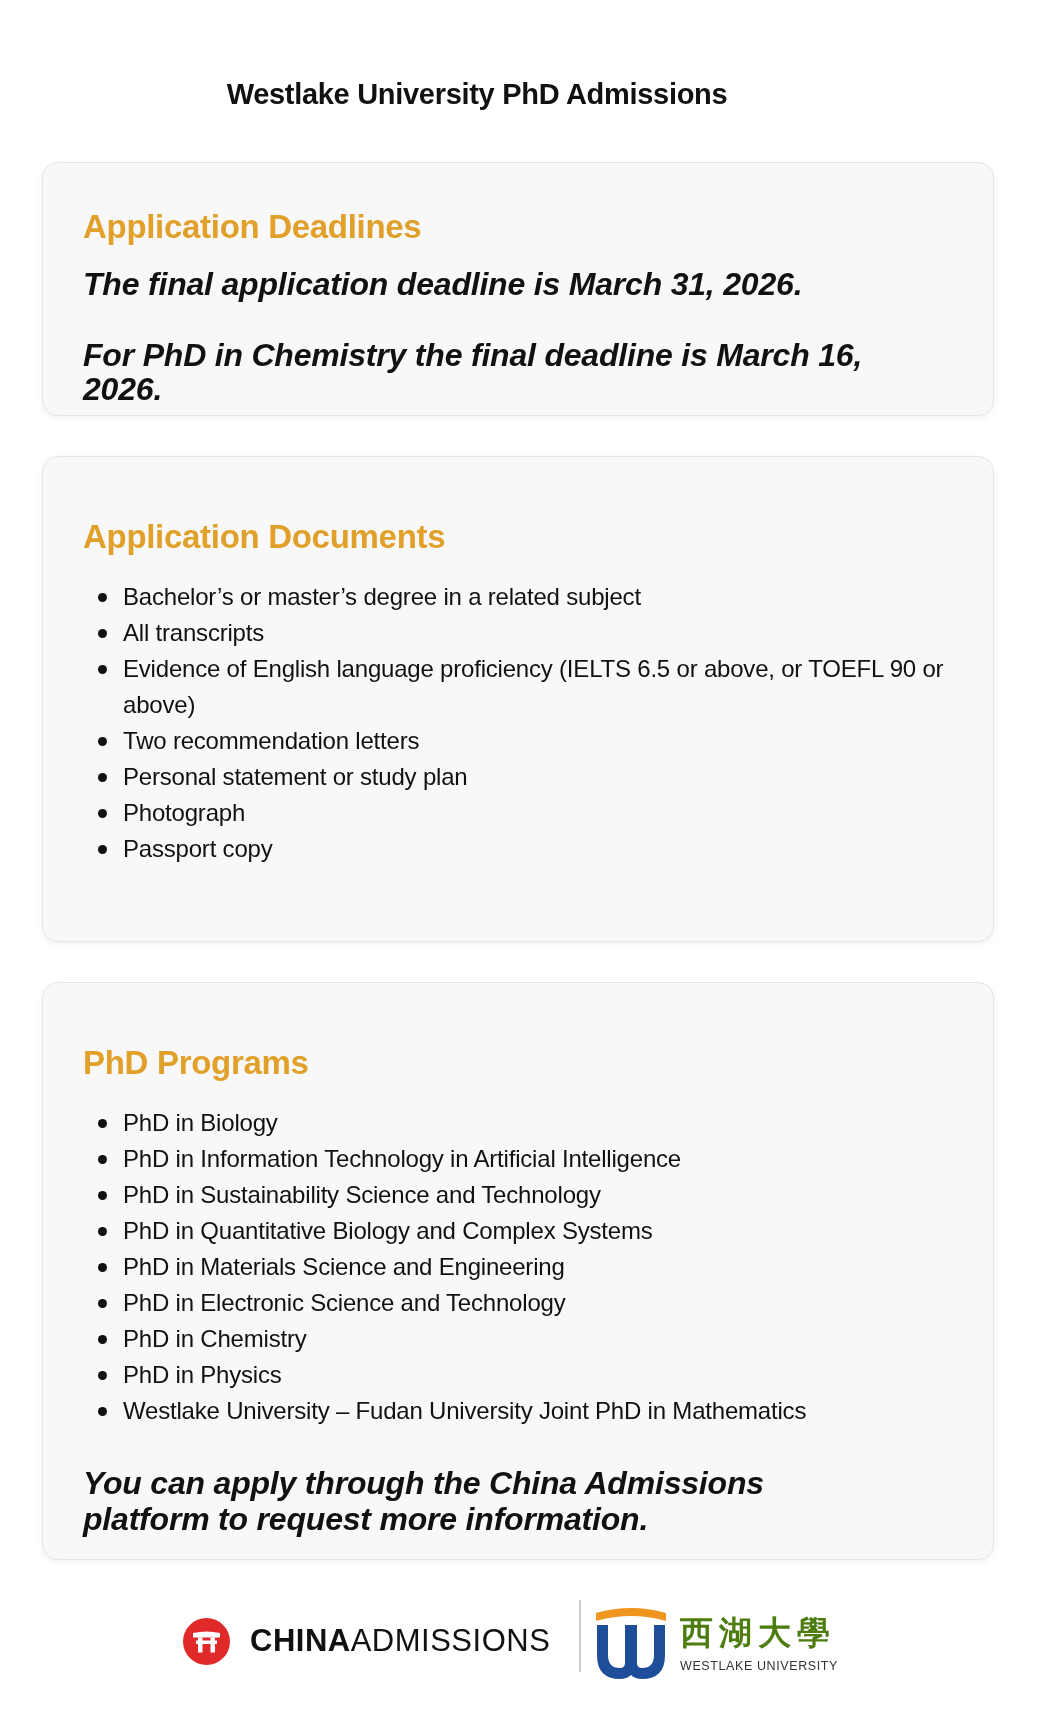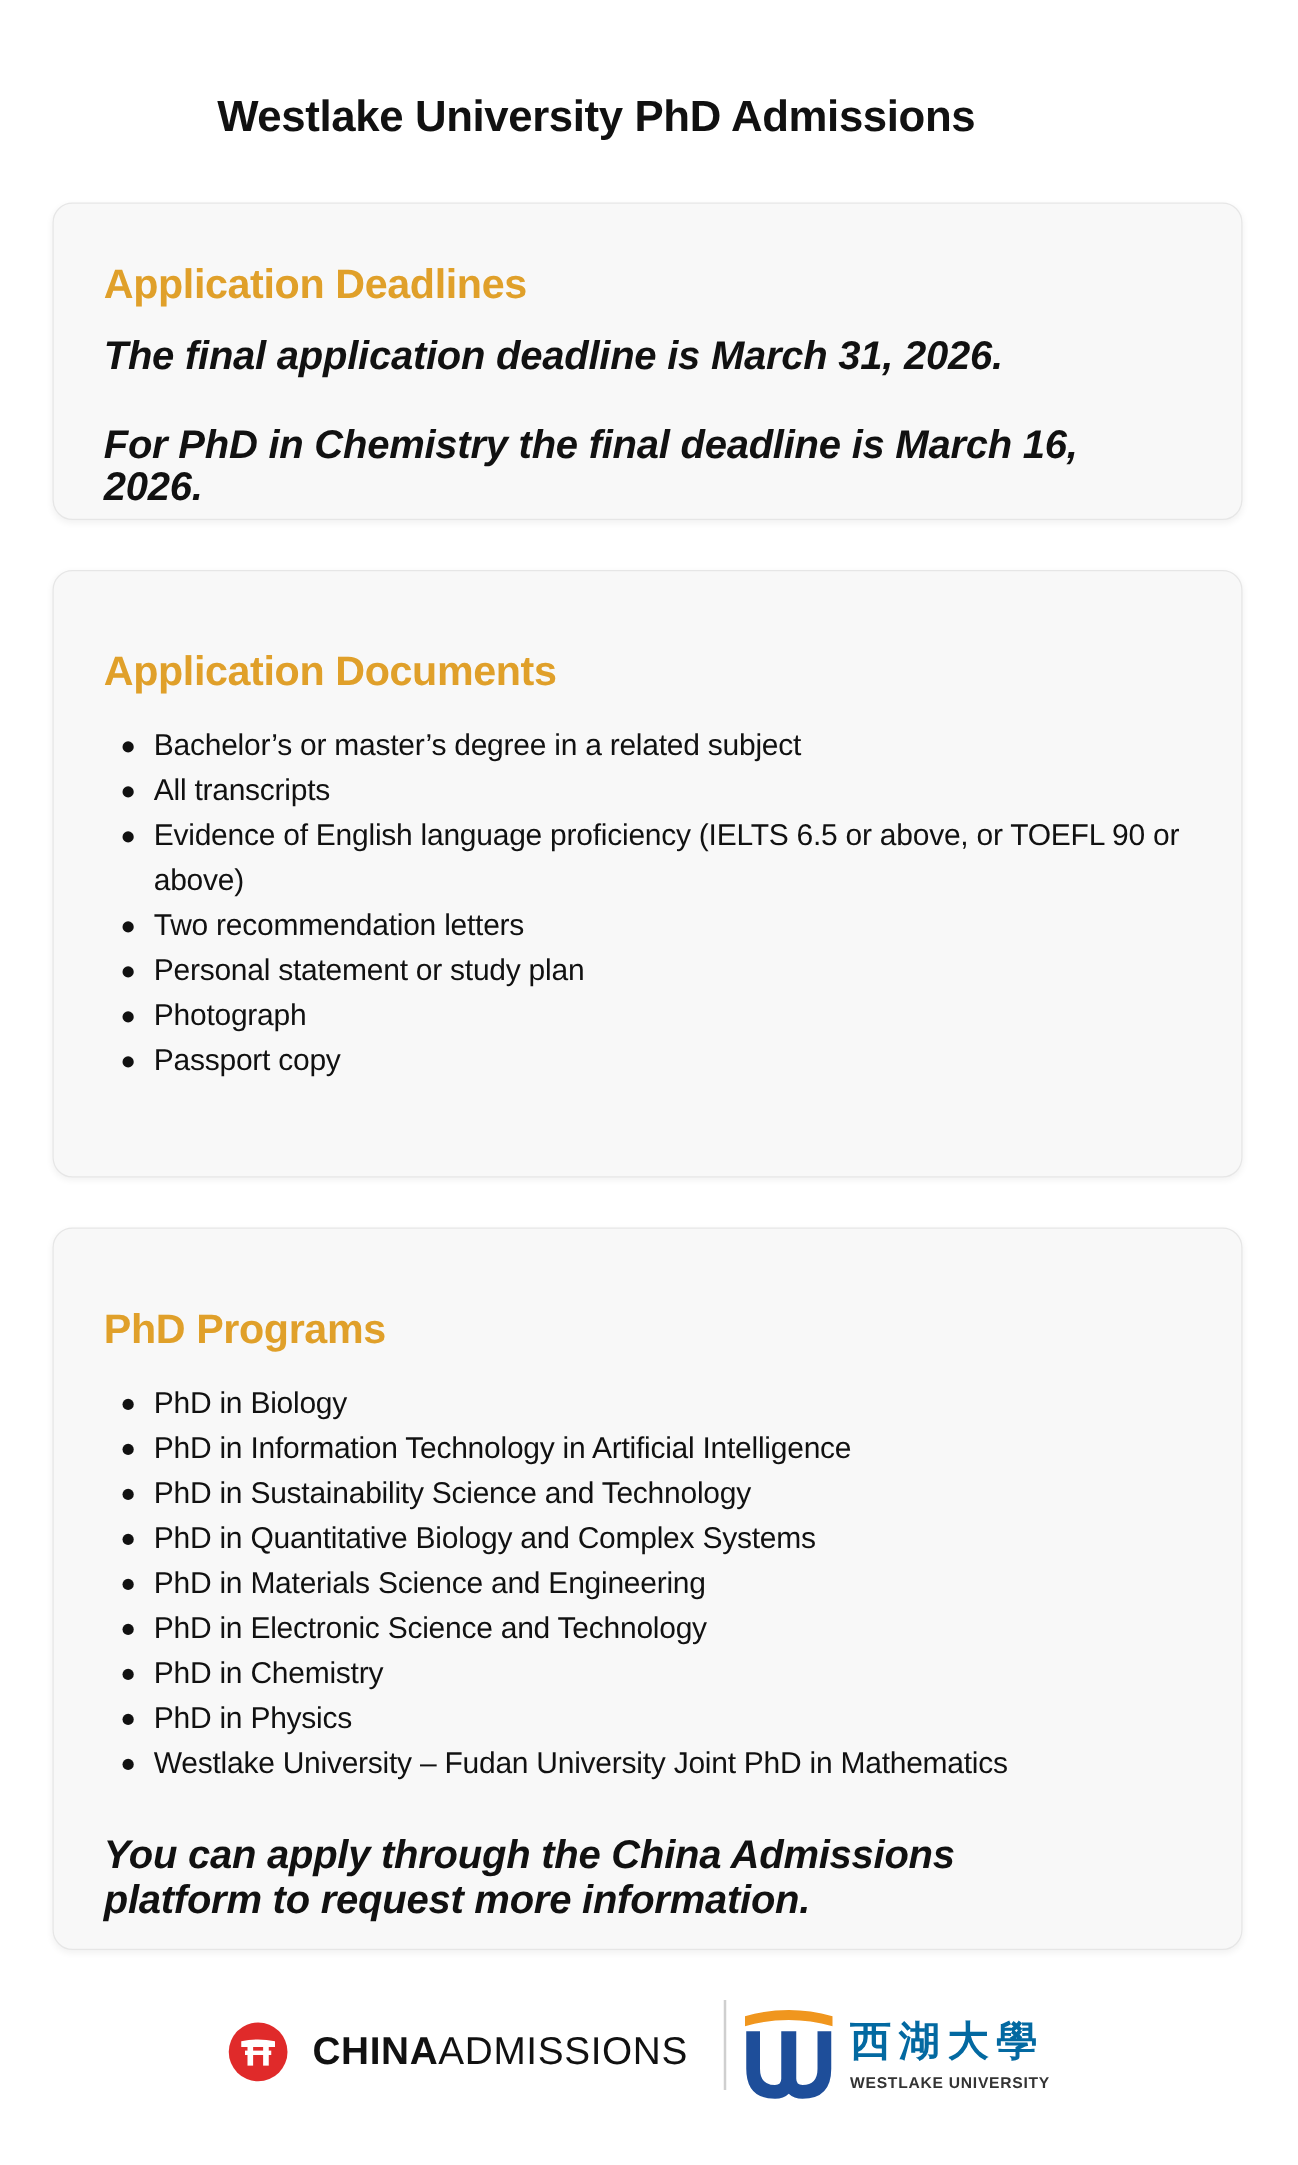--- a/index.html
+++ b/index.html
@@ -2,21 +2,21 @@
 <html><head>
 <meta charset="utf-8">
 <style>
   html, body { margin: 0; padding: 0; background: #ffffff; }
   body {
     width: 1038px; height: 1732px; position: relative; overflow: hidden;
     font-family: "Liberation Sans", "DejaVu Sans", sans-serif; color: #111111;
   }
   .page-title {
     position: absolute; left: 0; top: 72px; width: 954px; text-align: center;
-    font-size: 35px; font-weight: bold; line-height: 44px; letter-spacing: -0.3px; margin: 0;
+    font-size: 29px; font-weight: bold; line-height: 44px; letter-spacing: -0.3px; margin: 0;
   }
   .card {
     position: absolute; left: 42px; width: 952px; box-sizing: border-box;
     background: #f8f8f8; border: 1px solid #e6e6e6; border-radius: 16px;
     box-shadow: 0 2px 6px rgba(0,0,0,0.06);
     padding: 40px 44px 0 40px;
   }
   .card h2 {
     margin: 0; color: #e0a02a; font-size: 33px; font-weight: bold; line-height: 40px; letter-spacing: -0.3px;
   }
@@ -51,24 +51,24 @@
     width: 47px; height: 47px; border-radius: 50%; background: #e02a2a; position: relative;
   }
   .ca-circle svg { position: absolute; left: 0; top: 0; }
   .ca-text { margin-left: 20px; font-size: 31px; letter-spacing: 0.5px; color: #111; line-height: 48px; white-space: nowrap; }
   .ca-text .strong { font-weight: bold; }
   .divider { position: absolute; left: 579px; top: 5px; width: 2px; height: 72px; background: #cfcfcf; }
   .wl-logo { position: absolute; left: 594px; top: 6px; width: 260px; height: 80px; }
   .wl-emblem { position: absolute; left: 0; top: 0; }
   .wl-cn {
     position: absolute; left: 86px; top: 12px; font-family: "DejaVu Serif", serif;
-    font-size: 33px; letter-spacing: 6px; color: #0369a1; font-weight: bold; line-height: 40px; white-space: nowrap;
+    font-size: 33px; letter-spacing: 6px; color: #4d7c0f; font-weight: bold; line-height: 40px; white-space: nowrap;
   }
   .wl-en {
-    position: absolute; left: 86px; top: 58px; font-size: 12.5px; font-weight: bold; color: #333333;
+    position: absolute; left: 86px; top: 58px; font-size: 12.5px; font-weight: normal; color: #333333;
     letter-spacing: 0.6px; white-space: nowrap;
   }
 </style>
 </head>
 <body>
 
 <h1 class="page-title">Westlake University PhD Admissions</h1>
 
 <section class="card" id="card-deadlines">
   <h2>Application Deadlines</h2>

